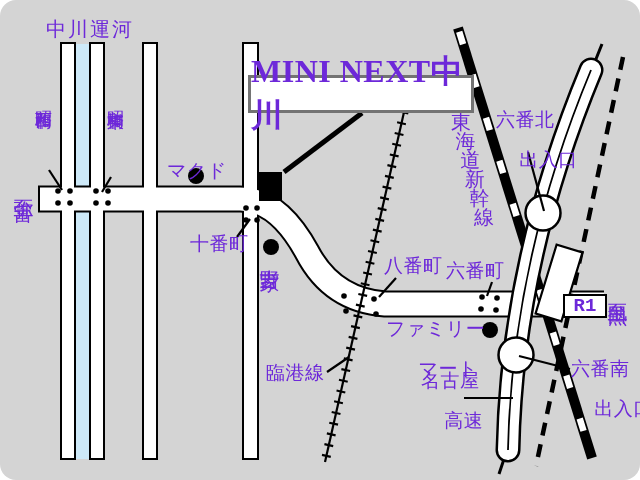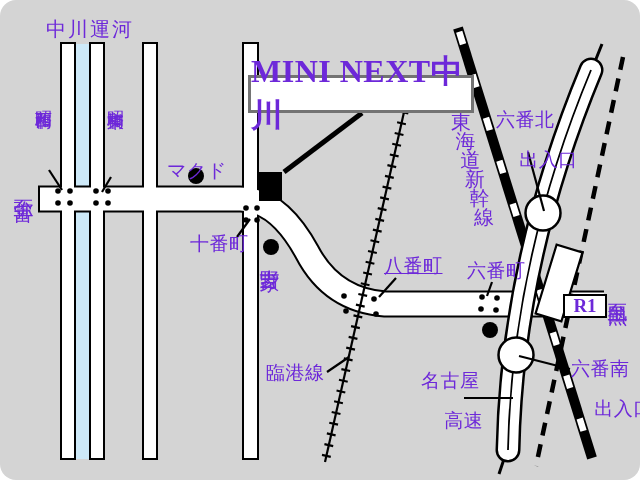--- a/index.html
+++ b/index.html
@@ -9,41 +9,41 @@
   svg.layer{position:absolute;left:0;top:0;}
   .lbl{position:absolute;font-size:19px;line-height:20px;white-space:pre;letter-spacing:0.5px;}
   .v{writing-mode:vertical-rl;text-orientation:upright;letter-spacing:1px;}
   .title{left:46px;top:19px;font-size:20px;letter-spacing:2px;}
   .showa-west{left:33px;top:97px;font-size:17px;}
   .showa-east{left:105px;top:97px;font-size:17px;}
   .yatomi{left:14px;top:184px;font-size:20px;}
   .mcd{left:167px;top:121px;margin-top:40px;}
   .juban{left:190px;top:234px;}
   .yoshinoya{left:260px;top:254px;font-size:20px;}
-  .hachiban{left:384px;top:256px;text-decoration:underline;}
-  .rokuban{left:446px;top:261px;margin-left:21px;}
+  .hachiban{left:384px;top:256px;}
+  .rokuban{left:446px;top:261px;}
   .famima{left:386px;top:319px;width:92px;text-align:right;}
   .rinko{left:266px;top:363px;text-align:center;}
   .kosoku{left:421px;top:371px;}
   .r-kita{left:496px;top:110px;}
   .r-minami{left:571px;top:359px;}
   .atsuta{left:608px;top:288px;font-size:20px;}
   .shink{position:absolute;left:451px;top:113px;}
   .shink span{display:block;font-size:20px;line-height:19px;height:19px;width:21px;}
   .shink span:nth-child(2){margin-left:4.6px;}
   .shink span:nth-child(3){margin-left:9.2px;}
   .shink span:nth-child(4){margin-left:13.8px;}
   .shink span:nth-child(5){margin-left:18.4px;}
   .shink span:nth-child(6){margin-left:23px;}
   .dealer-box{position:absolute;left:248px;top:75px;width:220px;height:32px;background:#fff;
       border:3px solid #737373;display:flex;align-items:center;justify-content:center;
       font-family:"Liberation Serif",serif;font-weight:bold;font-size:32px;letter-spacing:0.5px;}
   .r1-box{position:absolute;left:563px;top:294px;width:40px;height:20px;background:#fff;
       border:2px solid #000;display:flex;align-items:center;justify-content:center;
-      font-family:Liberation Serif, serif;font-weight:600;font-size:19px;}
+      font-family:Liberation Mono, monospace;font-weight:600;font-size:19px;}
 </style>
 </head>
 <body>
 
 <div class="map">
 
   <svg class="layer" width="640" height="480" viewBox="0 0 640 480">
 
     <rect x="74" y="44" width="18" height="415" fill="#cde9f8"></rect>
 
@@ -138,20 +138,22 @@
   <div class="lbl v yatomi">至弥富</div>
 
   <div class="lbl mcd"><span>マクド</span><br>
     </div>
 
   <div class="lbl juban">十番町</div>
   <div class="lbl v yoshinoya">吉野家</div>
   <div class="lbl hachiban">八番町</div>
   <div class="lbl rokuban">六番町</div>
 
+  <div class="lbl famima"><span>ファミリー</span><br>
+    <span>マート</span></div>
 
   <div class="lbl rinko">臨港線</div>
 
   <div class="lbl kosoku"><span>名古屋</span><br>
     <span>高速</span></div>
 
   <div class="lbl r-kita"><span>六番北</span><br>
     <span>出入口</span></div>
 
   <div class="lbl r-minami"><span>六番南</span><br>

